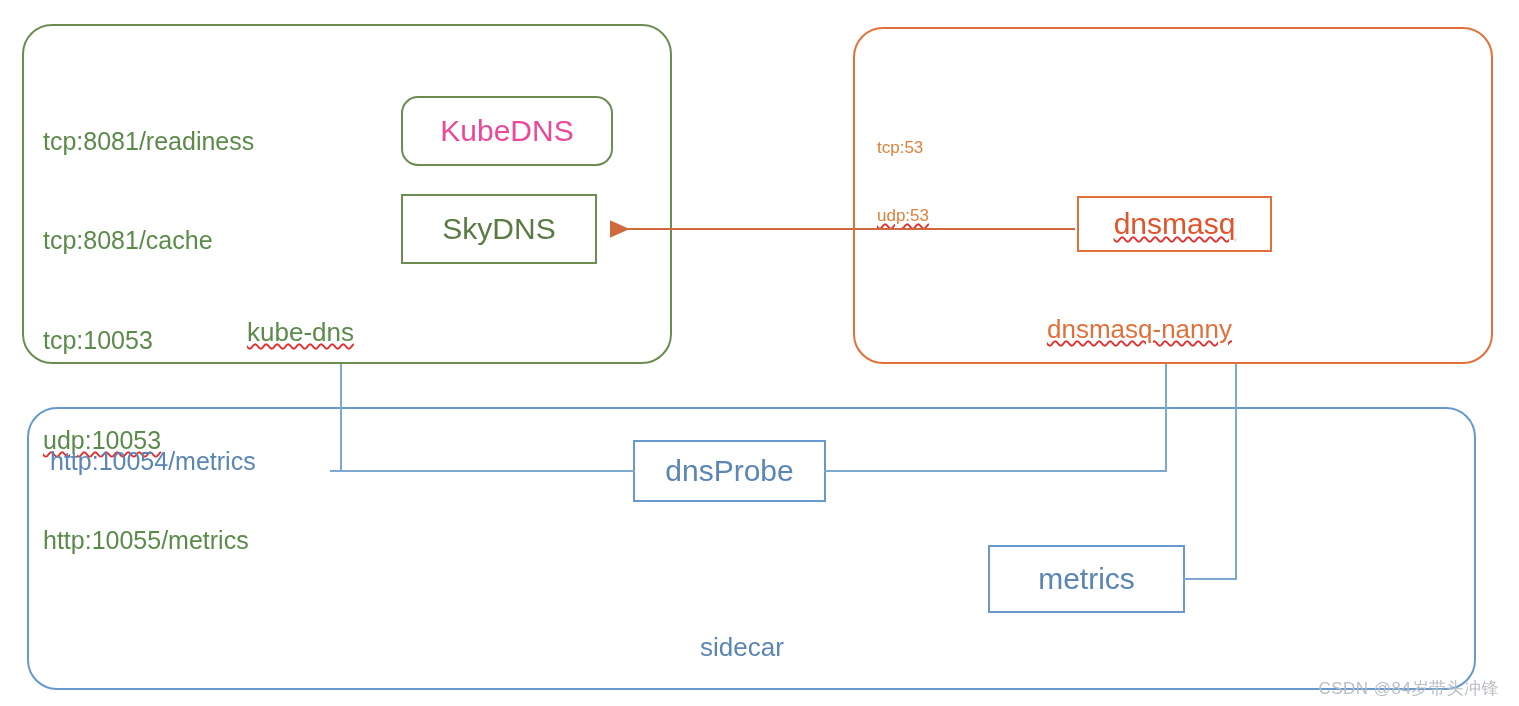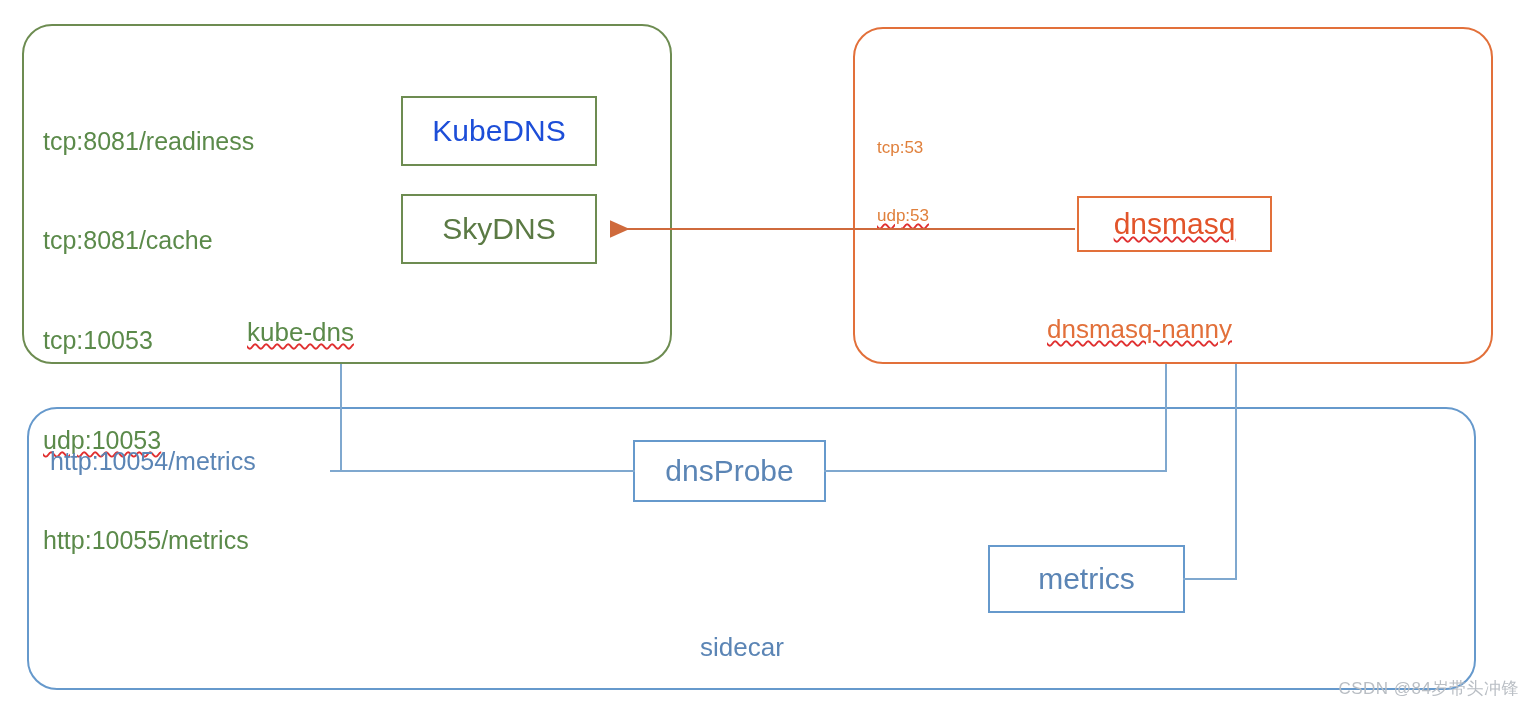--- a/index.html
+++ b/index.html
@@ -54,25 +54,26 @@
     background: #ffffff;
     box-sizing: border-box;
     display: flex;
     align-items: center;
     justify-content: center;
     white-space: nowrap;
   }
   .box-kubedns {
     left: 401px;
     top: 96px;
-    width: 196px;
+    width: 212px;
     height: 70px;
     border-color: #6d8c51;
-    color: #1d4ed8;
-    font-size: 30px;
+    color: #ec4899;
+    font-size: 30px;
+    border-radius: 17px;
   }
   .box-skydns {
     left: 401px;
     top: 194px;
     width: 196px;
     height: 70px;
     border-color: #6d8c51;
     color: #5b7a44;
     font-size: 30px;
   }
@@ -174,21 +175,21 @@
     position: absolute;
     left: 0;
     top: 0;
     width: 1519px;
     height: 706px;
     pointer-events: none;
   }
 
   .watermark {
     position: absolute;
-    right: 0;
+    right: 20px;
     bottom: 6px;
     font-size: 17px;
     color: #b9bec4;
     white-space: nowrap;
     letter-spacing: 0.5px;
   }
 </style>
 </head>
 <body>
 

